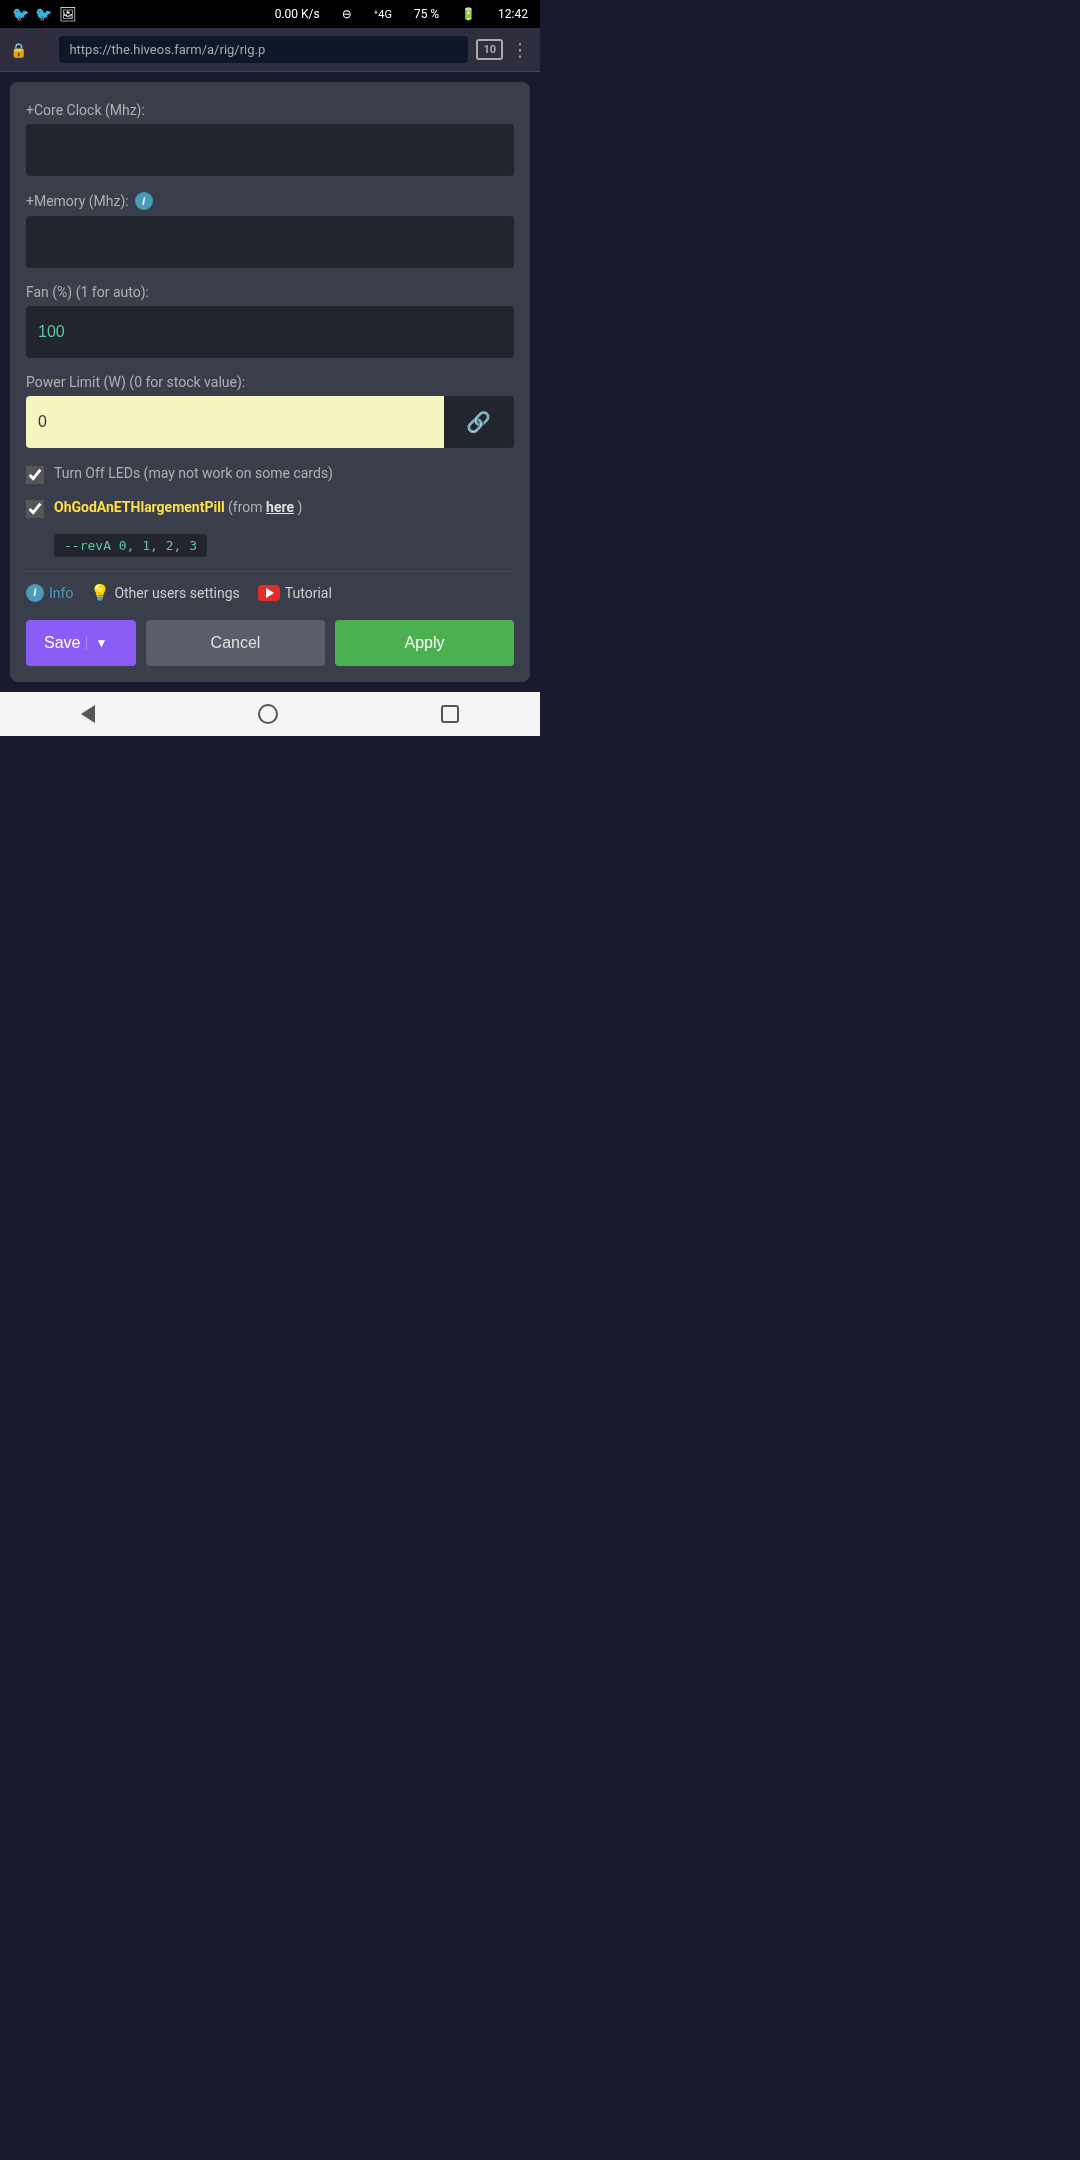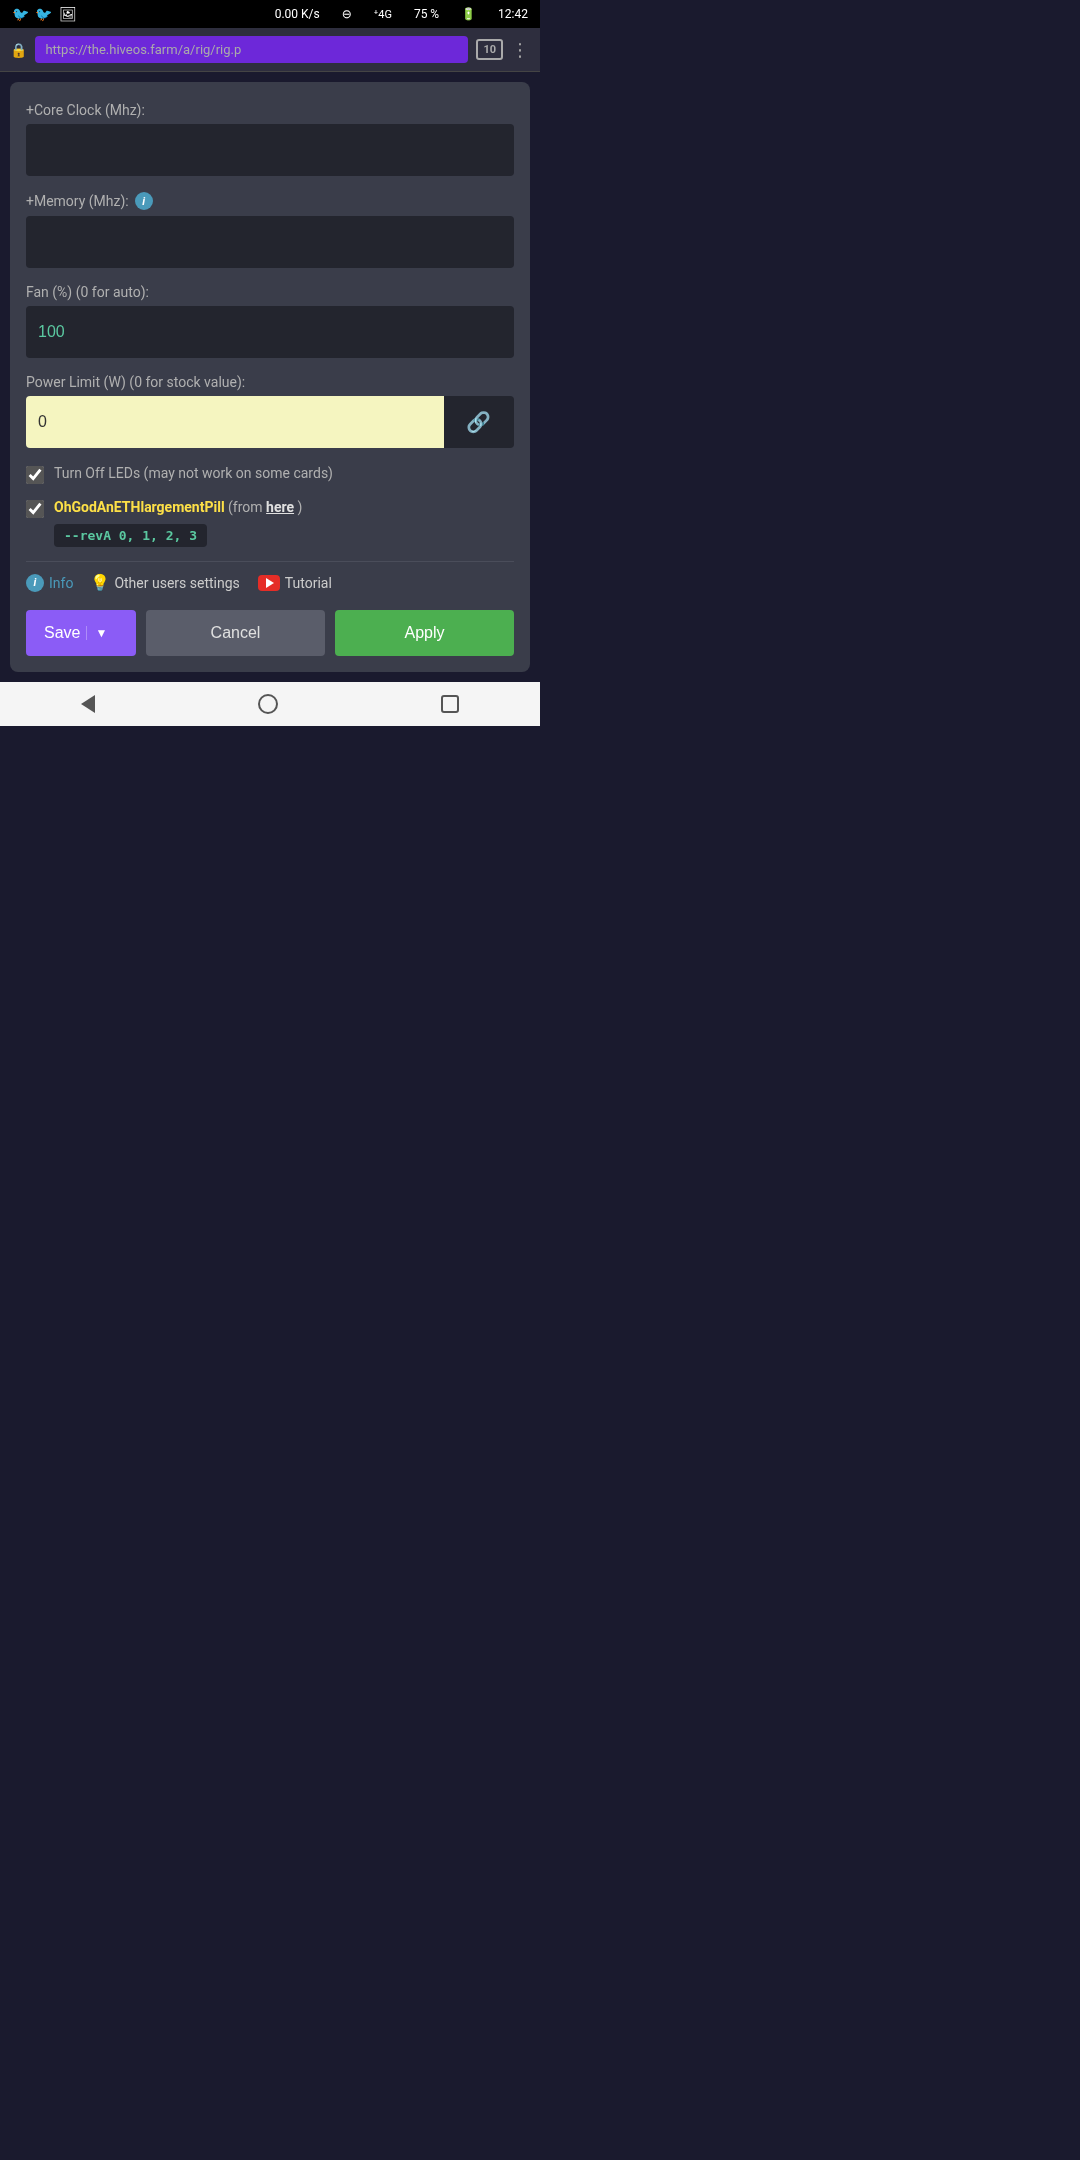--- a/index.html
+++ b/index.html
@@ -32,28 +32,29 @@
       background: #2e2e3e;
       display: flex;
       align-items: center;
       padding: 6px 10px;
       gap: 8px;
       height: 44px;
       border-bottom: 1px solid #444;
     }
     .url-bar {
       flex: 1;
-      background: #6d28d9;
+      background: #0f172a;
       border-radius: 4px;
       padding: 6px 10px;
       color: #aaa;
       font-size: 13px;
       display: flex;
       align-items: center;
       gap: 6px;
+      margin-left: 24px;
     }
     .browser-tab-count {
       border: 2px solid #aaa;
       border-radius: 3px;
       padding: 2px 5px;
       color: #aaa;
       font-size: 11px;
       font-weight: bold;
     }
     .browser-menu {
@@ -190,23 +191,22 @@
       text-decoration: underline;
       cursor: pointer;
     }
     .rev-tag {
       display: inline-block;
       background: #23252e;
       color: #5bc8a0;
       border-radius: 4px;
       padding: 4px 10px;
       font-size: 13px;
-      margin-top: 6px;
+      margin-top: 16px;
       font-family: monospace;
-      font-weight: bold;
     }
 
     
     .links-row {
       display: flex;
       align-items: center;
       gap: 18px;
       padding: 12px 0 4px;
       border-top: 1px solid #4a4d5a;
       margin-top: 4px;
@@ -377,21 +377,21 @@
   <div class="field-group">
     <div class="field-label">
       <span>+Memory (Mhz):</span>
       <span class="info-icon">i</span>
     </div>
     <input type="text" class="text-input empty" value="" placeholder="" style="">
   </div>
 
   <div class="field-group">
     <div class="field-label">
-      <span>Fan (%) (0 for auto):</span>
+      <span>Fan (%) (1 for auto):</span>
     </div>
     <input type="text" class="text-input" value="100" style="">
   </div>
 
   <div class="field-group">
     <div class="field-label">
       <span>Power Limit (W) (0 for stock value):</span>
     </div>
     <div class="power-row">
       <input type="text" class="power-input" value="0" style="">

